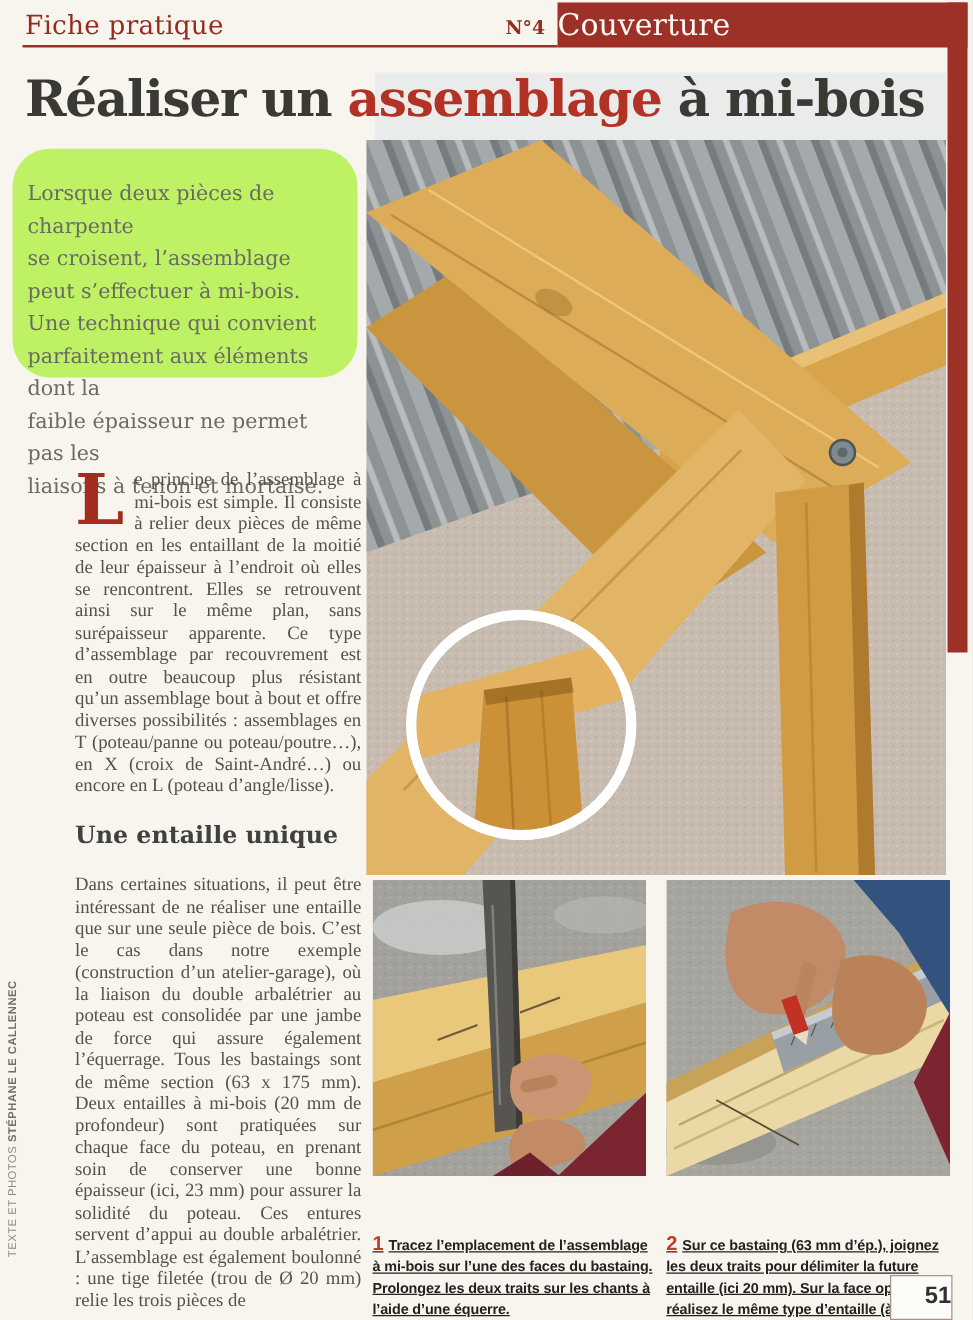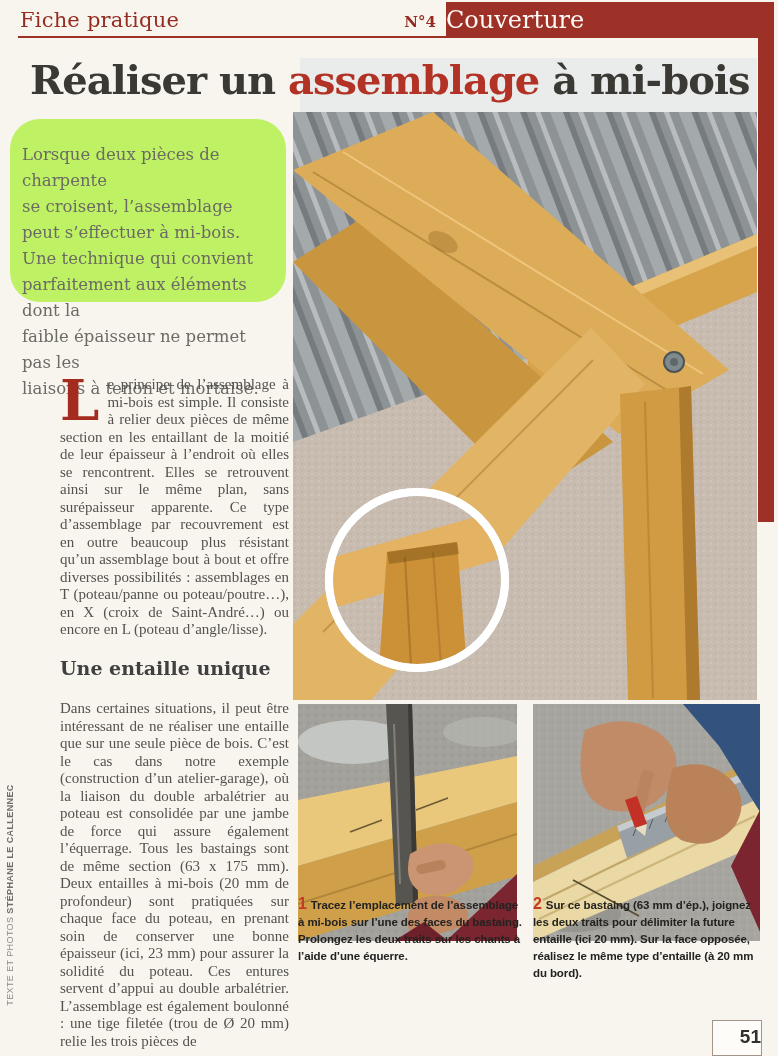--- a/index.html
+++ b/index.html
@@ -7,21 +7,21 @@
         font-family:"DejaVu Serif","Liberation Serif",serif;}
   
   .kicker{position:absolute;left:20px;top:8px;font-size:21px;font-weight:400;color:#942c21;letter-spacing:.2px;}
   .issue{position:absolute;left:398px;top:13px;width:38px;text-align:right;font-size:15px;font-weight:700;color:#942c21;}
   .header-rule{position:absolute;left:18px;top:36px;width:428px;height:2px;background:#9d3127;}
   .section-band{position:absolute;left:446px;top:2px;width:328px;height:36px;background:#9d3127;
         color:#fdf9f4;font-size:24px;font-weight:500;line-height:36px;box-sizing:border-box;}
   .side-strip{position:absolute;left:758px;top:2px;width:16px;height:520px;background:#9d3127;}
   
   .title-shade{position:absolute;left:300px;top:58px;width:457px;height:55px;background:#e9eceb;}
-  .title{position:absolute;left:30px;top:56px;width:745px;font-size:40px;font-weight:700;
+  .title{position:absolute;left:20px;top:56px;width:745px;font-size:40px;font-weight:700;
         letter-spacing:-1px;color:#3a3934;white-space:nowrap;}
   .title .hl{color:#b23325;}
   
   .intro-box{position:absolute;left:10px;top:119px;width:276px;height:183px;background:#bef264;
         padding:23px 12px;box-sizing:border-box;border-radius:30px;}
   .intro-text{font-size:16.5px;line-height:26px;color:#6b6a63;white-space:pre-line;}
   
   .para{position:absolute;left:60px;width:229px;font-size:15px;line-height:17.5px;color:#54524c;
         text-align:justify;font-family:"Liberation Serif",serif;}
   .para1{top:376px;}
@@ -30,22 +30,22 @@
         margin:2px 8px 0 0;font-family:"DejaVu Serif",serif;}
   .subhead{position:absolute;left:60px;top:657px;font-size:19px;font-weight:700;color:#404040;
         font-family:"DejaVu Serif",serif;}
   
   .photo{position:absolute;overflow:hidden;}
   .main-photo{left:293px;top:112px;width:464px;height:588px;}
   .step1-photo{left:298px;top:704px;width:219px;height:237px;}
   .step2-photo{left:533px;top:704px;width:227px;height:237px;}
   .photo svg{display:block;}
   
-  .caption{position:absolute;top:896px;font-family:"Liberation Sans",sans-serif;
-        font-weight:700;font-size:11.5px;line-height:17px;color:#232220;letter-spacing:-.1px;}
+  .caption{position:absolute;top:988px;font-family:"Liberation Sans",sans-serif;
+        font-weight:700;font-size:11.5px;line-height:17px;color:#232220;letter-spacing:-.1px;text-decoration:underline;}
   .cap1{left:298px;width:226px;}
   .cap2{left:533px;width:228px;}
   .caption .num{color:#c33a28;font-size:16px;margin-right:4px;line-height:1;}
   
   .credit{position:absolute;left:-104px;top:889px;width:230px;height:12px;transform:rotate(-90deg);
         font-family:"Liberation Sans",sans-serif;font-size:9px;letter-spacing:.4px;color:#8b8a86;
         white-space:nowrap;text-align:center;}
   .credit .name{font-weight:700;color:#6f6e6a;}
   .folio{position:absolute;left:712px;top:1020px;width:50px;height:36px;background:#fdfcf8;
         border:1px solid #a5938a;box-sizing:border-box;text-align:right;

